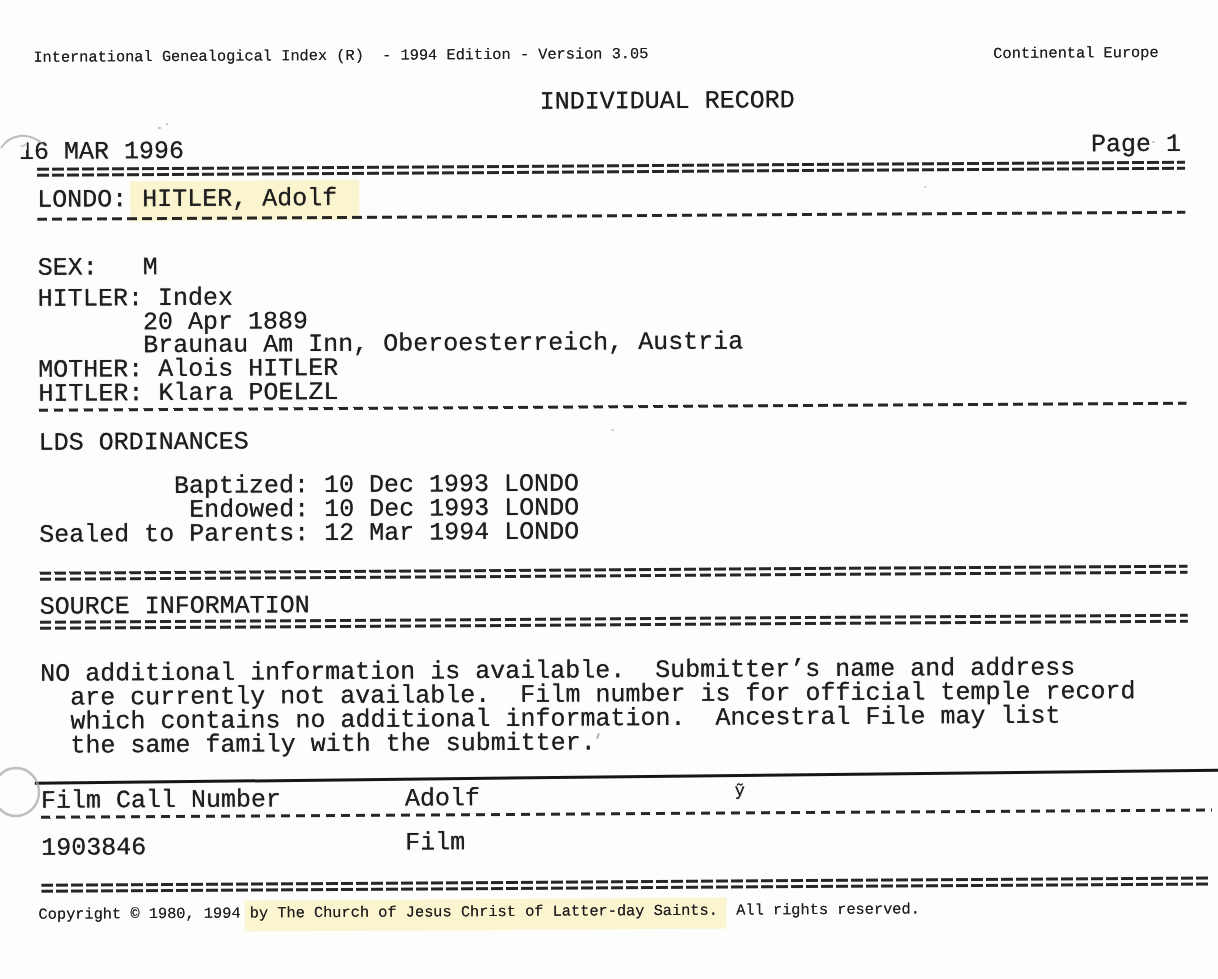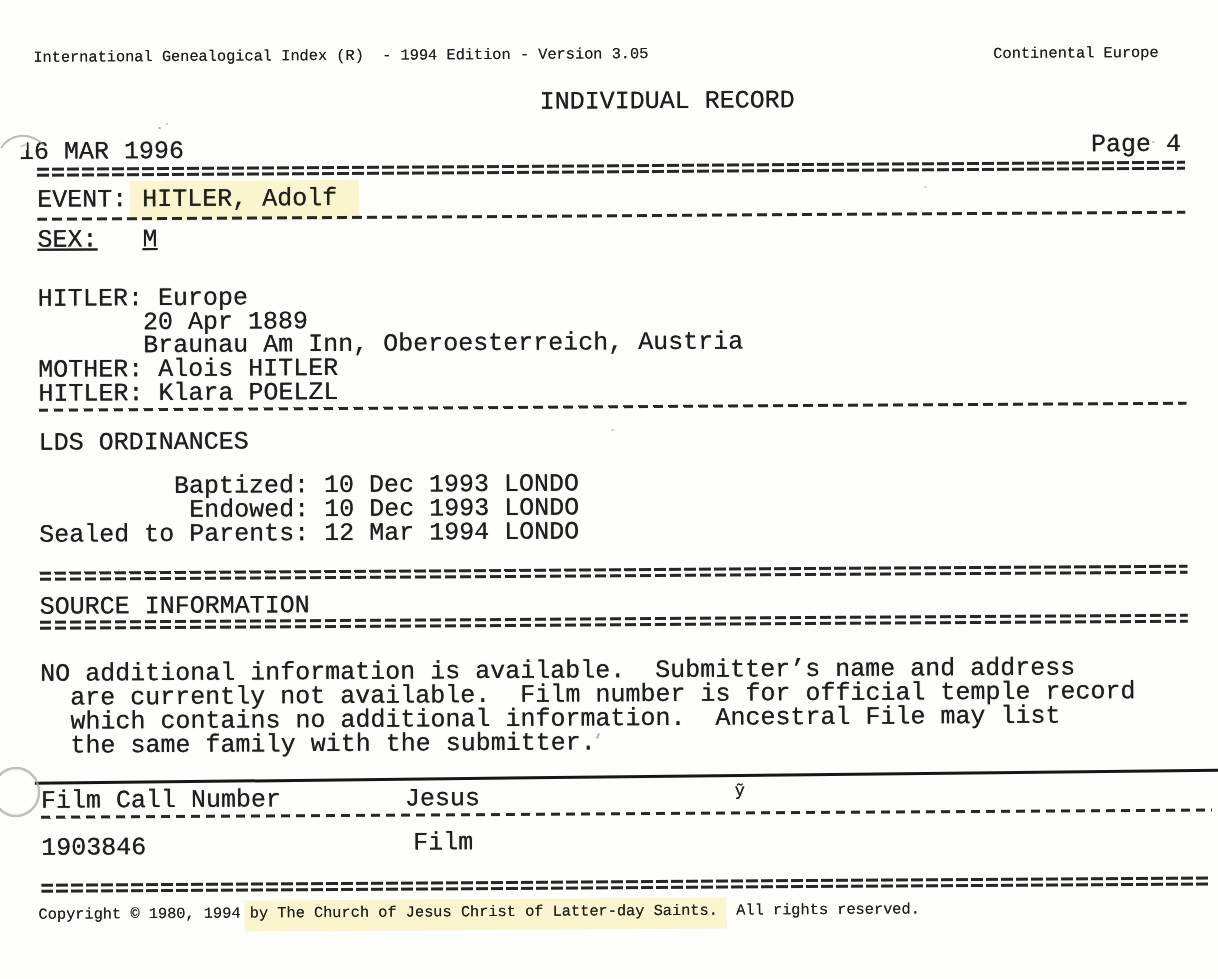--- a/index.html
+++ b/index.html
@@ -62,31 +62,31 @@
 
 <div class="page">
   <div class="rot">
 
     <div class="line small" style="left:33px;top:50px;">International Genealogical Index (R)  - 1994 Edition - Version 3.05</div>
     <div class="line small" style="left:993px;top:52px;">Continental Europe</div>
 
     <div class="line" style="left:539px;top:93px;">INDIVIDUAL RECORD</div>
 
     <div class="line" style="left:18px;top:140px;">16 MAR 1996</div>
-    <div class="line" style="left:1090px;top:139px;">Page 4</div>
+    <div class="line" style="left:1090px;top:139px;">Page 1</div>
 
     <div class="rule-eq" style="left:36px;top:168px;width:1148px;"></div>
 
-    <div class="line" style="left:36px;top:188px;"><span>EVENT:</span><span class="gap1"><span class="hl">HITLER, Adolf</span></span></div>
+    <div class="line" style="left:36px;top:188px;"><span>LONDO:</span><span class="gap1"><span class="hl">HITLER, Adolf</span></span></div>
 
     <div class="rule-dash" style="left:36px;top:218px;width:1148px;"></div>
 
-    <div class="line" style="left:36px;top:228px;text-decoration:underline;"><span>SEX:</span><span class="gap3">M</span></div>
+    <div class="line" style="left:36px;top:256px;"><span>SEX:</span><span class="gap3">M</span></div>
 
-    <div class="line" style="left:36px;top:287px;"><span>HITLER:</span><span class="gap1">Europe</span></div>
+    <div class="line" style="left:36px;top:287px;"><span>HITLER:</span><span class="gap1">Index</span></div>
     <div class="line" style="left:141px;top:311px;">20 Apr 1889</div>
     <div class="line" style="left:141px;top:334px;">Braunau Am Inn, Oberoesterreich, Austria</div>
     <div class="line" style="left:36px;top:358px;"><span>MOTHER:</span><span class="gap1">Alois HITLER</span></div>
     <div class="line" style="left:36px;top:382px;"><span>HITLER:</span><span class="gap1">Klara POELZL</span></div>
 
     <div class="rule-dash" style="left:36px;top:409px;width:1148px;"></div>
 
     <div class="line" style="left:36px;top:431px;">LDS ORDINANCES</div>
     <div class="line" style="left:36px;top:475px;"><span class="lds-label">Baptized:</span><span class="gap1">10 Dec 1993 LONDO</span></div>
     <div class="line" style="left:36px;top:499px;"><span class="lds-label">Endowed:</span><span class="gap1">10 Dec 1993 LONDO</span></div>
@@ -97,27 +97,27 @@
     <div class="rule-eq" style="left:36px;top:621px;width:1148px;"></div>
 
     <div class="line" style="left:36px;top:662px;">NO additional information is available.  Submitter’s name and address</div>
     <div class="line" style="left:66px;top:686px;">are currently not available.  Film number is for official temple record</div>
     <div class="line" style="left:66px;top:710px;">which contains no additional information.  Ancestral File may list</div>
     <div class="line" style="left:66px;top:734px;">the same family with the submitter.</div>
 
     <div class="solid-line" style="left:30px;top:782px;width:1188px;"></div>
     <div class="line" style="left:36px;top:789px;width:1160px;height:26px;">
       <span class="cell" style="left:0;">Film Call Number</span>
-      <span class="cell" style="left:364px;">Jesus</span>
+      <span class="cell" style="left:364px;">Adolf</span>
       <span class="stray" style="left:694px;top:-2px;">ỹ</span>
     </div>
     <div class="rule-dash" style="left:36px;top:816px;width:1171px;"></div>
     <div class="line" style="left:36px;top:836px;width:1160px;height:26px;">
       <span class="cell" style="left:0;">1903846</span>
-      <span class="cell" style="left:372px;top:-3px;">Film</span>
+      <span class="cell" style="left:364px;top:-3px;">Film</span>
     </div>
 
     <div class="rule-eq" style="left:36px;top:884px;width:1169px;"></div>
     <div class="line small" style="left:33px;top:907px;"><span>Copyright © 1980, 1994 </span><span class="hl2">by The Church of Jesus Christ of Latter-day Saints.</span><span>  All rights reserved.</span></div>
 
   </div>
 
   <svg class="artifact" style="left:0;top:128px;" width="52" height="30">
     <path d="M1 20 C 10 6, 28 3, 44 17" stroke="#9a9a9a" stroke-width="2" fill="none" opacity="0.65"></path>
   </svg>

